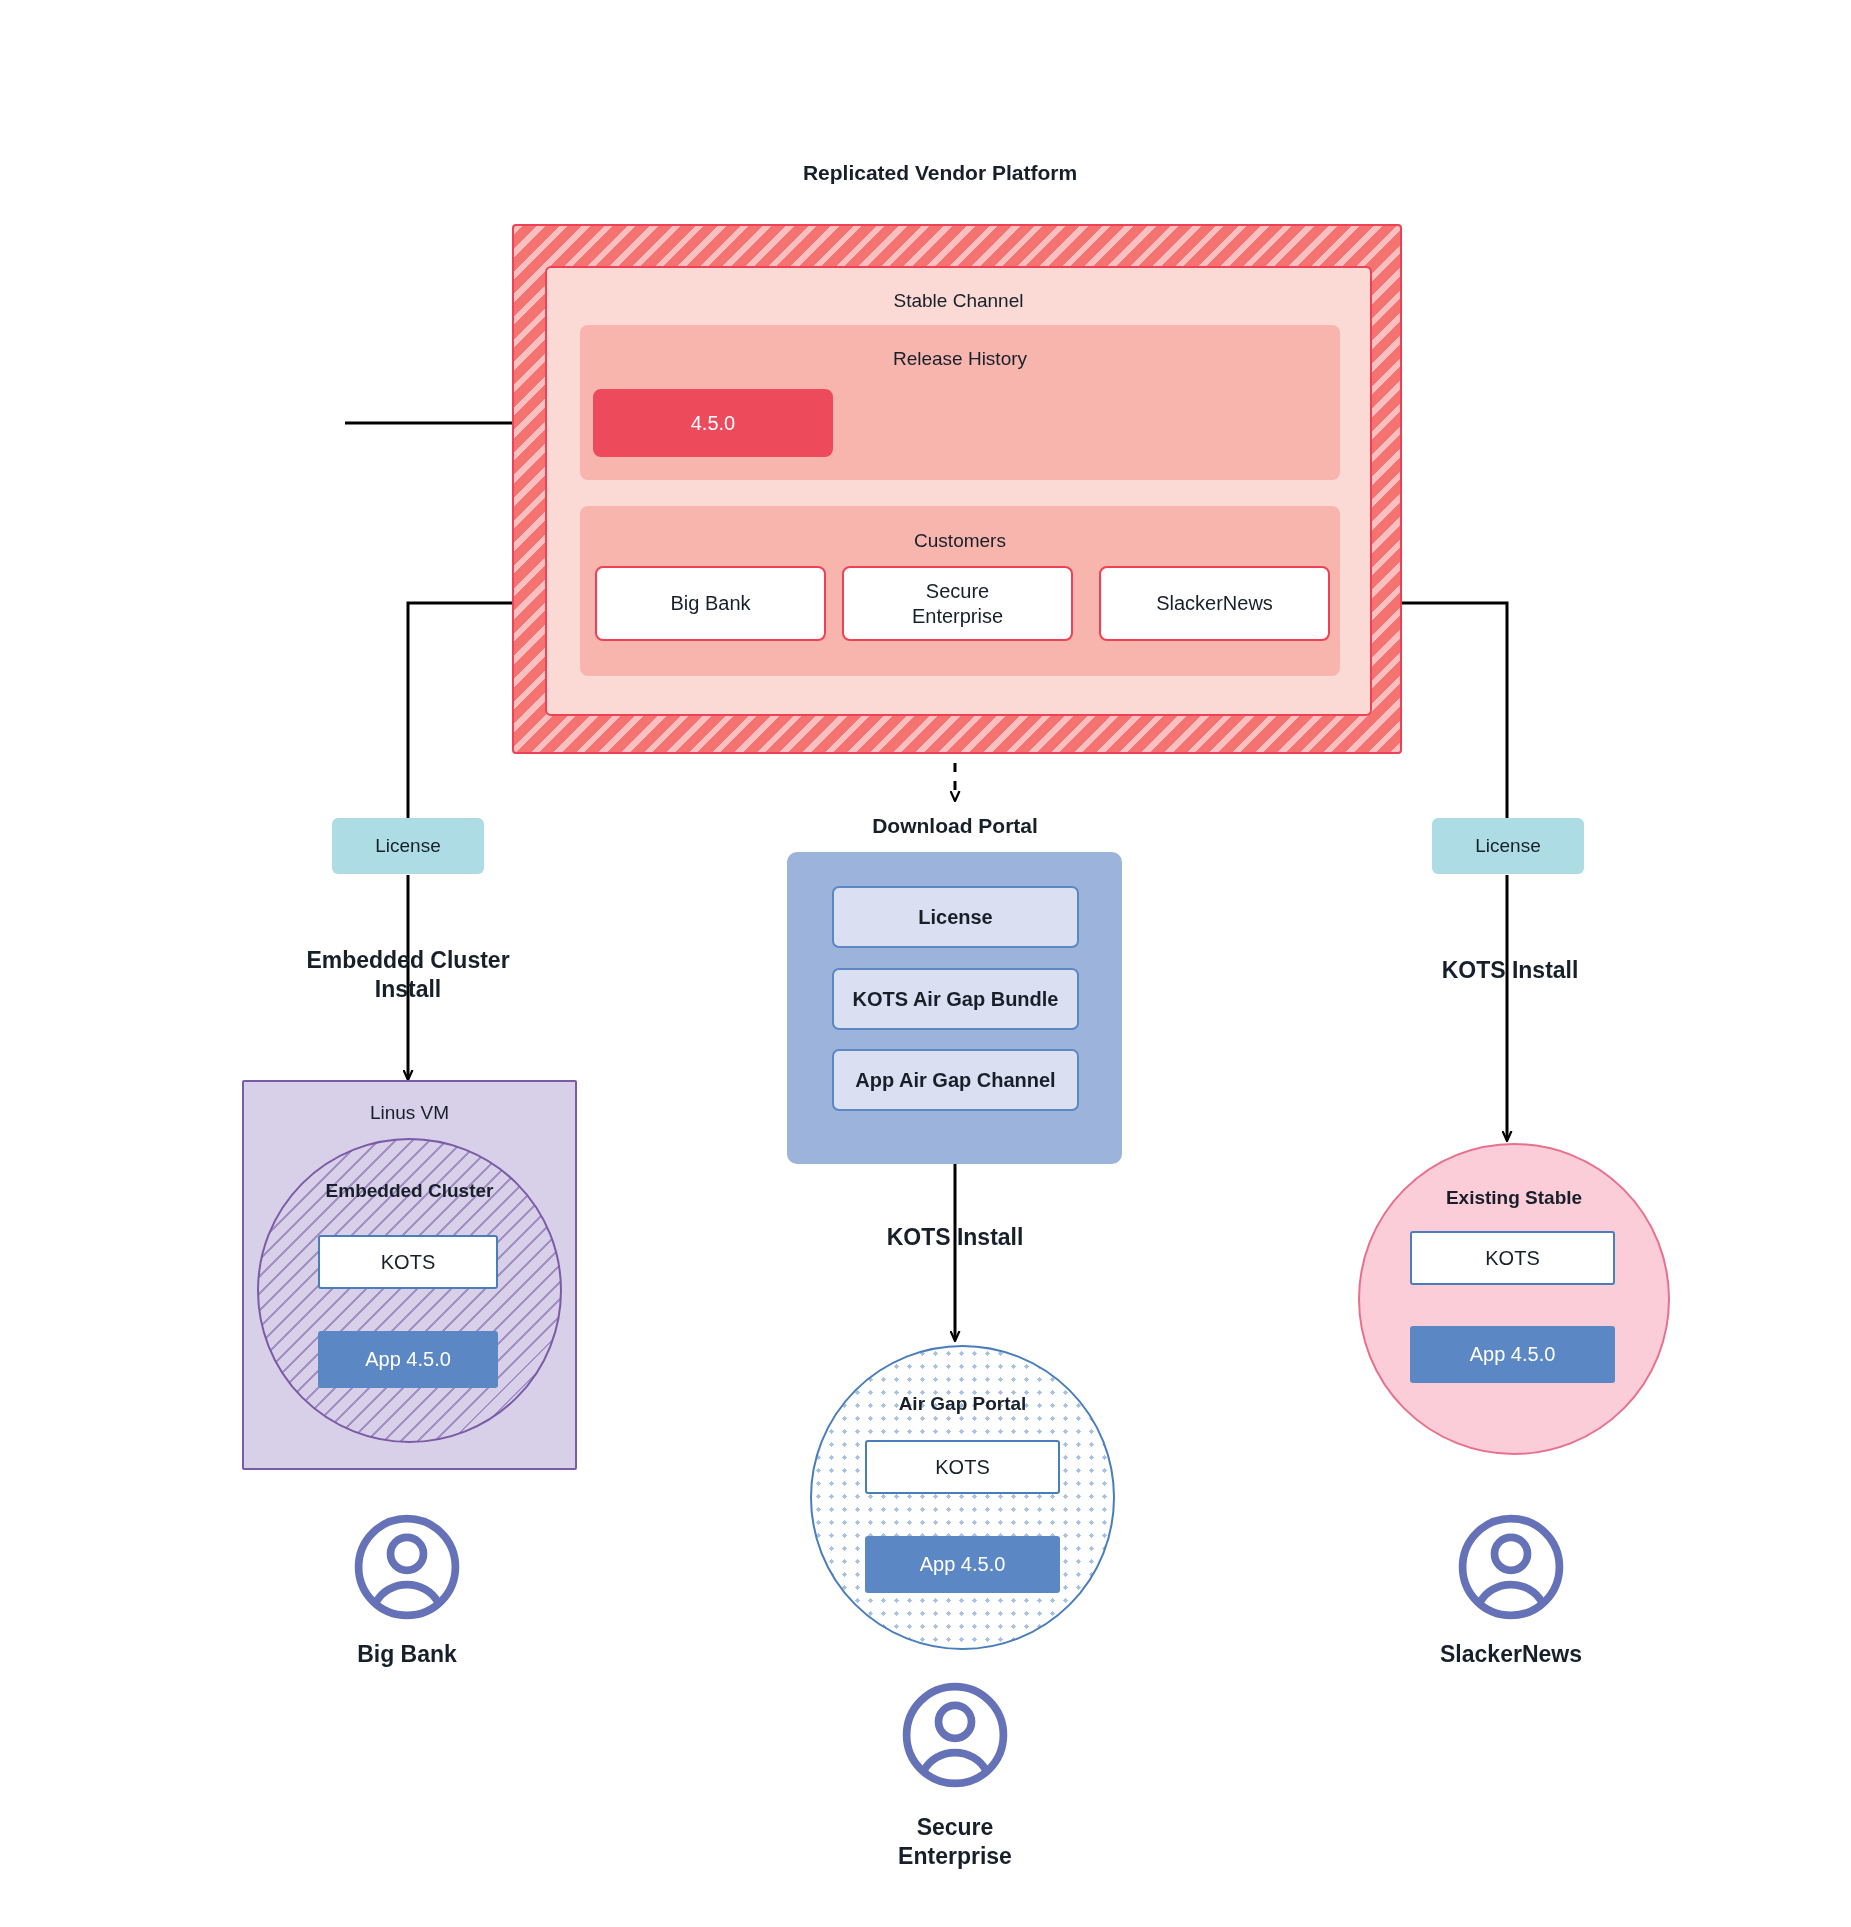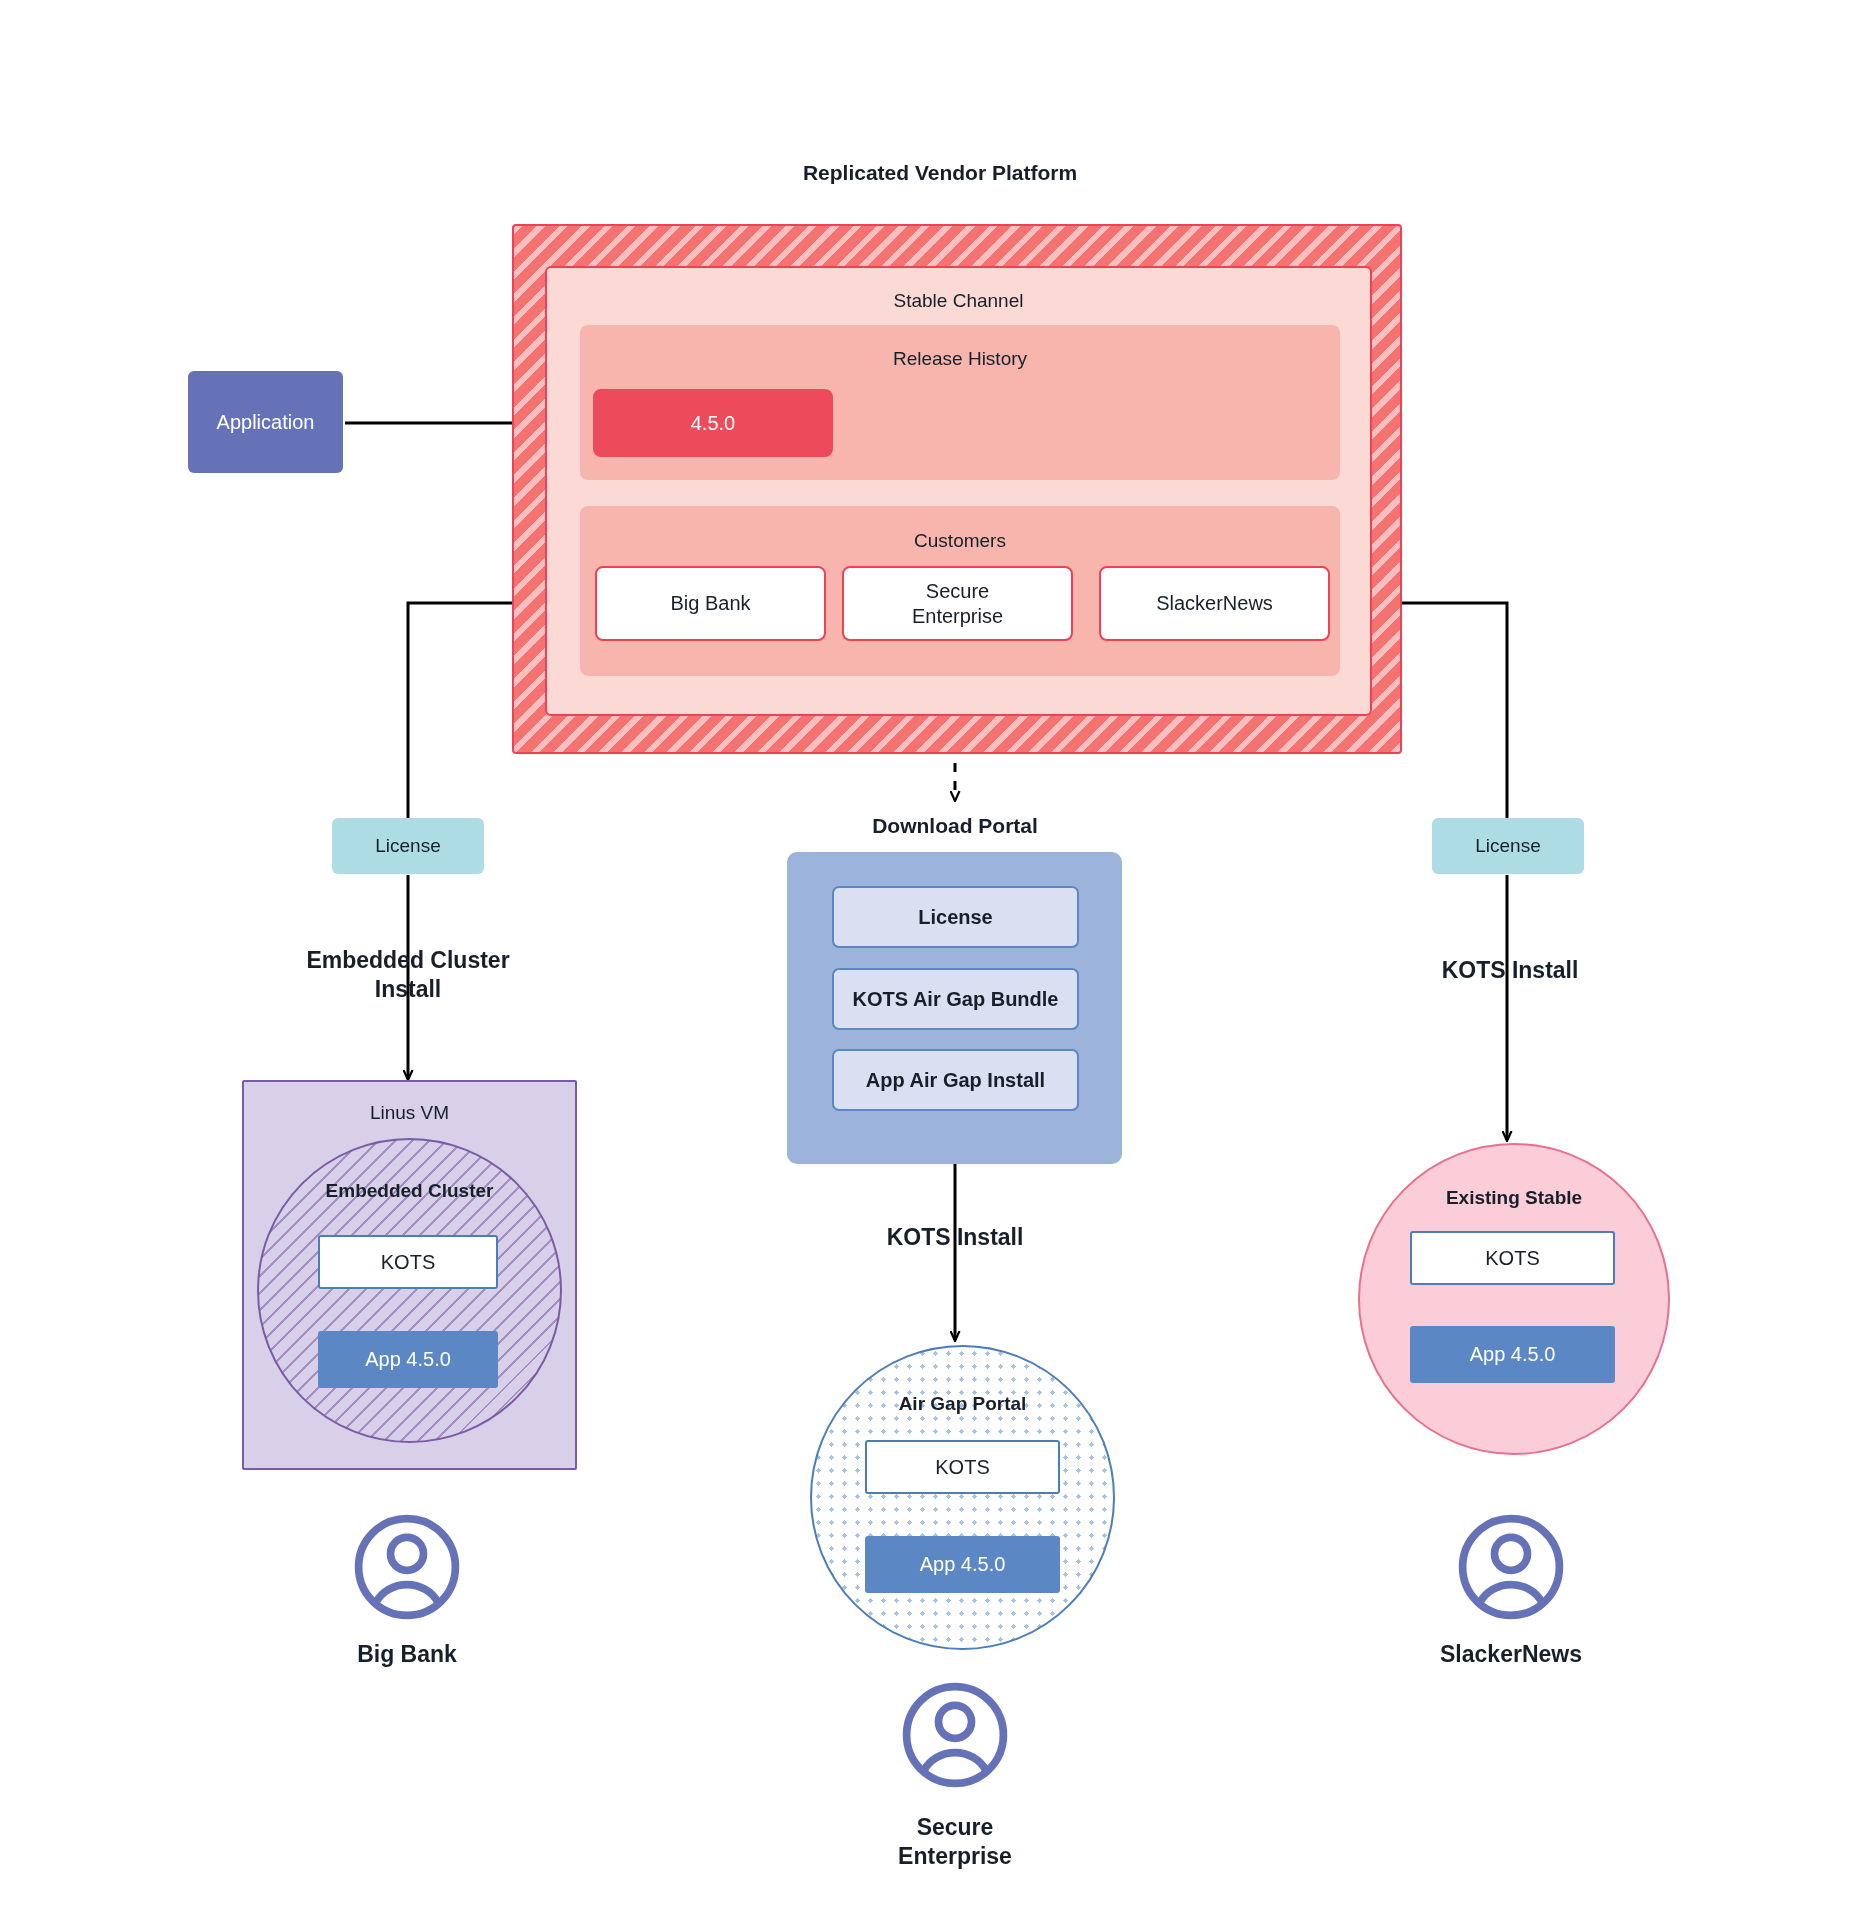--- a/index.html
+++ b/index.html
@@ -227,36 +227,35 @@
   <div class="abs lbl release-card current" style="left:593px; top:389px; width:240px; height:68px;">4.5.0</div>
 
   <div class="abs customers" style="left:580px; top:506px; width:760px; height:170px;"></div>
   <div class="abs lbl title-plain" style="left:580px; top:528px; width:760px; height:26px;">Customers</div>
 
   <div class="abs lbl customer-card" style="left:595px; top:566px; width:231px; height:75px;">Big Bank</div>
   <div class="abs lbl customer-card" style="left:842px; top:566px; width:231px; height:75px;">Secure
 Enterprise</div>
   <div class="abs lbl customer-card" style="left:1099px; top:566px; width:231px; height:75px;">SlackerNews</div>
 
-  <div class="abs lbl app-box" style="left:188px; top:371px; width:155px; height:102px;">Application</div>
 
   <div class="abs lbl license-chip" style="left:332px; top:818px; width:152px; height:56px;">License</div>
   <div class="abs lbl license-chip" style="left:1432px; top:818px; width:152px; height:56px;">License</div>
 
   <div class="abs lbl edge-label" style="left:258px; top:945px; width:300px; height:60px;">Embedded Cluster
 Install</div>
   <div class="abs lbl edge-label" style="left:825px; top:1222px; width:260px; height:30px;">KOTS Install</div>
   <div class="abs lbl edge-label" style="left:1380px; top:955px; width:260px; height:30px;">KOTS Install</div>
 
   <div class="abs lbl title-bold" style="left:790px; top:810px; width:330px; height:32px;">Download  Portal</div>
   <div class="abs portal" style="left:787px; top:852px; width:335px; height:312px;"></div>
 
   <div class="abs lbl portal-item" style="left:832px; top:886px; width:247px; height:62px;">License</div>
   <div class="abs lbl portal-item" style="left:832px; top:968px; width:247px; height:62px;">KOTS Air Gap Bundle</div>
-  <div class="abs lbl portal-item" style="left:832px; top:1049px; width:247px; height:62px;">App Air Gap Install</div>
+  <div class="abs lbl portal-item" style="left:832px; top:1049px; width:247px; height:62px;">App Air Gap Channel</div>
 
   <div class="abs vm-box" style="left:242px; top:1080px; width:335px; height:390px;"></div>
   <div class="abs lbl title-plain" style="left:242px; top:1100px; width:335px; height:26px;">Linus VM</div>
   <div class="abs embedded-circle" style="left:257px; top:1138px; width:305px; height:305px;"></div>
   <div class="abs lbl title-plain" style="left:257px; top:1178px; width:305px; height:26px; font-weight:bold;">Embedded Cluster</div>
   <div class="abs lbl kots-box" style="left:318px; top:1235px; width:180px; height:54px;">KOTS</div>
   <div class="abs lbl app-ver-box" style="left:318px; top:1331px; width:180px; height:57px;">App 4.5.0</div>
 
   <div class="abs" style="left:352px; top:1512px; width:110px; height:110px;">
     <svg viewBox="0 0 100 100" width="110" height="110">

